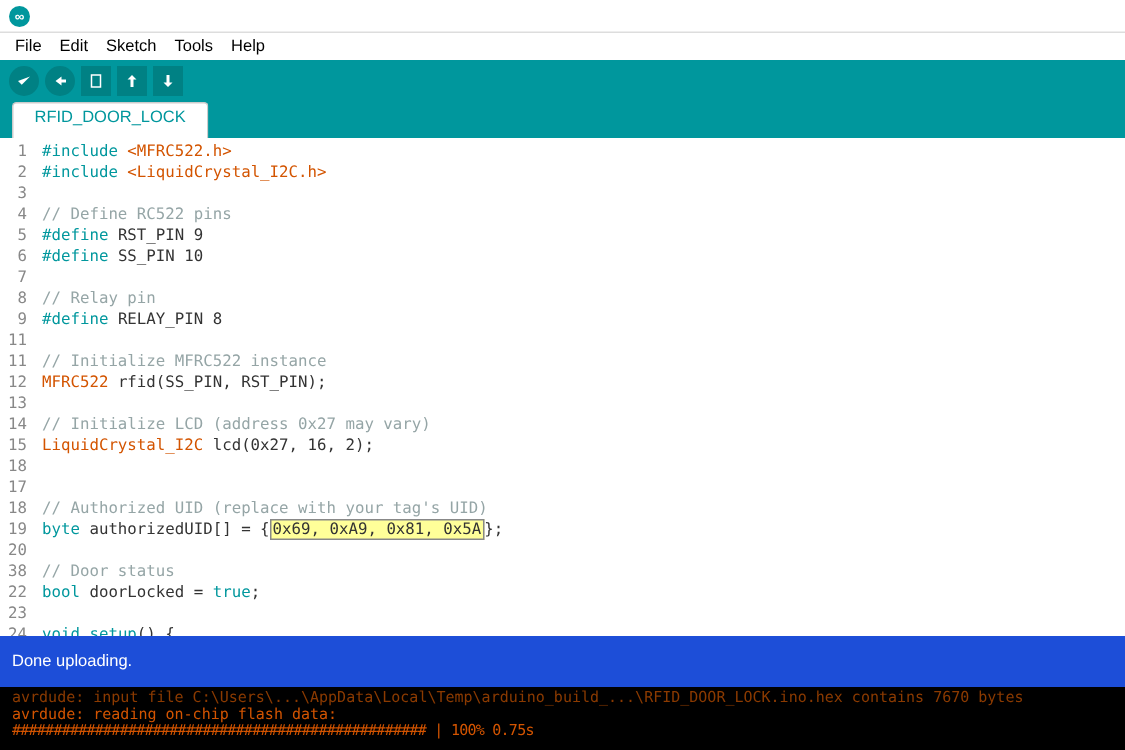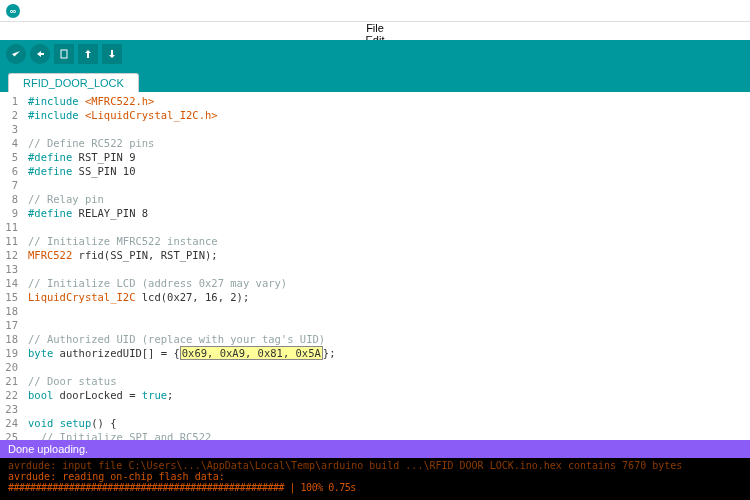--- a/index.html
+++ b/index.html
@@ -1,36 +1,36 @@
 <!DOCTYPE html>
 <html><head>
 <meta charset="utf-8">
 <style>
 * { margin:0; padding:0; box-sizing:border-box; }
 body { font-family:"Segoe UI",Tahoma,sans-serif; font-size:11px; background:#fff; width:750px; height:500px; overflow:hidden; display:flex; flex-direction:column; }
 .titlebar { height:22px; display:flex; align-items:center; padding:0 6px; background:#fff; border-bottom:1px solid #ddd; }
 .titlebar .app-icon { width:14px; height:14px; border-radius:50%; background:#00979D; margin-right:6px; display:flex; align-items:center; justify-content:center; color:#fff; font-size:9px; font-weight:bold; }
 .titlebar .title { color:#333; }
-.menubar { height:18px; display:flex; align-items:center; padding:0 4px; background:#fff; font-size:11px;flex-direction:column; }
+.menubar { height:18px; display:flex; align-items:center; padding:0 4px; background:#fff; font-size:11px; }
 .menubar span { padding:0 6px; cursor:default; }
 .toolbar { height:28px; background:#00979D; display:flex; align-items:center; padding:0 6px; gap:4px; }
 .tool-btn { width:20px; height:20px; border-radius:50%; background:#008184; display:flex; align-items:center; justify-content:center; cursor:pointer; }
 .tool-btn svg { width:10px; height:10px; fill:#fff; }
 .tool-sq { width:20px; height:20px; background:#008184; display:flex; align-items:center; justify-content:center; cursor:pointer; }
 .tool-sq svg { width:10px; height:10px; fill:#fff; }
-.tabbar { height:24px; background:#00979D; display:flex; align-items:flex-end; padding-left:8px; }
+.tabbar { height:24px; background:#00979D; display:flex; padding-left:8px; }
 .tab { background:#fff; padding:3px 14px; border-radius:3px 3px 0 0; font-size:11px; color:#00979D; border:1px solid #ccc; border-bottom:none; }
 .editor { flex:1; overflow:auto; background:#fff; display:flex; font-family:Monaco,Consolas,monospace; font-size:10.5px; line-height:14px; }
 .gutter { width:22px; text-align:right; color:#888; padding:2px 4px 2px 0; user-select:none; background:#fff; }
 .code { flex:1; padding:2px 6px; white-space:pre; color:#333; }
 .c-green { color:#00979D; }
 .c-gray { color:#95A5A6;text-align:right; }
 .c-dred { color:#D35400; }
 .hl { background:#FFFF99; border:1px solid #888; padding:0 1px;margin-top:33px; }
-.status { height:18px; background:#8b5cf6; color:#fff; display:flex; align-items:center; padding:0 8px; font-size:11px; }
+.status { height:34px; background:#1d4ed8; color:#fff; display:flex; align-items:center; padding:0 8px; font-size:11px; }
 .console { height:42px; background:#000; color:#D35400; font-family:Consolas,monospace; font-size:10px; padding:2px 8px; overflow:hidden; }
 .console .hash { color:#D35400; letter-spacing:-0.5px; }
 </style>
 </head>
 <body>
 
 <div class="titlebar">
   <div class="app-icon">∞</div>
 </div>
 
@@ -89,21 +89,21 @@
       <div>11</div>
       <div>12</div>
       <div>13</div>
       <div>14</div>
       <div>15</div>
       <div>18</div>
       <div>17</div>
       <div>18</div>
       <div>19</div>
       <div>20</div>
-      <div>21</div>
+      <div>38</div>
       <div>22</div>
       <div>23</div>
       <div>24</div>
       <div>25</div>
     </div>
   <div class="code" id="code"><div><span class="c-green">#include </span><span class="c-dred">&lt;MFRC522.h&gt;</span></div><div><span class="c-green">#include </span><span class="c-dred">&lt;LiquidCrystal_I2C.h&gt;</span></div><div>&nbsp;</div><div><span class="c-gray">// Define RC522 pins</span></div><div><span class="c-green">#define</span><span> RST_PIN 9</span></div><div><span class="c-green">#define</span><span> SS_PIN 10</span></div><div>&nbsp;</div><div><span class="c-gray">// Relay pin</span></div><div><span class="c-green">#define</span><span> RELAY_PIN 8</span></div><div>&nbsp;</div><div><span class="c-gray">// Initialize MFRC522 instance</span></div><div><span class="c-dred">MFRC522</span><span> rfid(SS_PIN, RST_PIN);</span></div><div>&nbsp;</div><div><span class="c-gray">// Initialize LCD (address 0x27 may vary)</span></div><div><span class="c-dred">LiquidCrystal_I2C</span><span> lcd(0x27, 16, 2);</span></div><div>&nbsp;</div><div>&nbsp;</div><div><span class="c-gray">// Authorized UID (replace with your tag's UID)</span></div><div><span class="c-green">byte</span><span> authorizedUID[] = {</span><span class="hl">0x69, 0xA9, 0x81, 0x5A</span><span>};</span></div><div>&nbsp;</div><div><span class="c-gray">// Door status</span></div><div><span class="c-green">bool</span><span> doorLocked = </span><span class="c-green">true</span><span>;</span></div><div>&nbsp;</div><div><span class="c-green">void</span><span> </span><span class="c-green">setup</span><span>() {</span></div><div><span>  </span><span class="c-gray">// Initialize SPI and RC522</span></div></div>
 </div>
 
 <div class="status">
   <span>Done uploading.</span>

